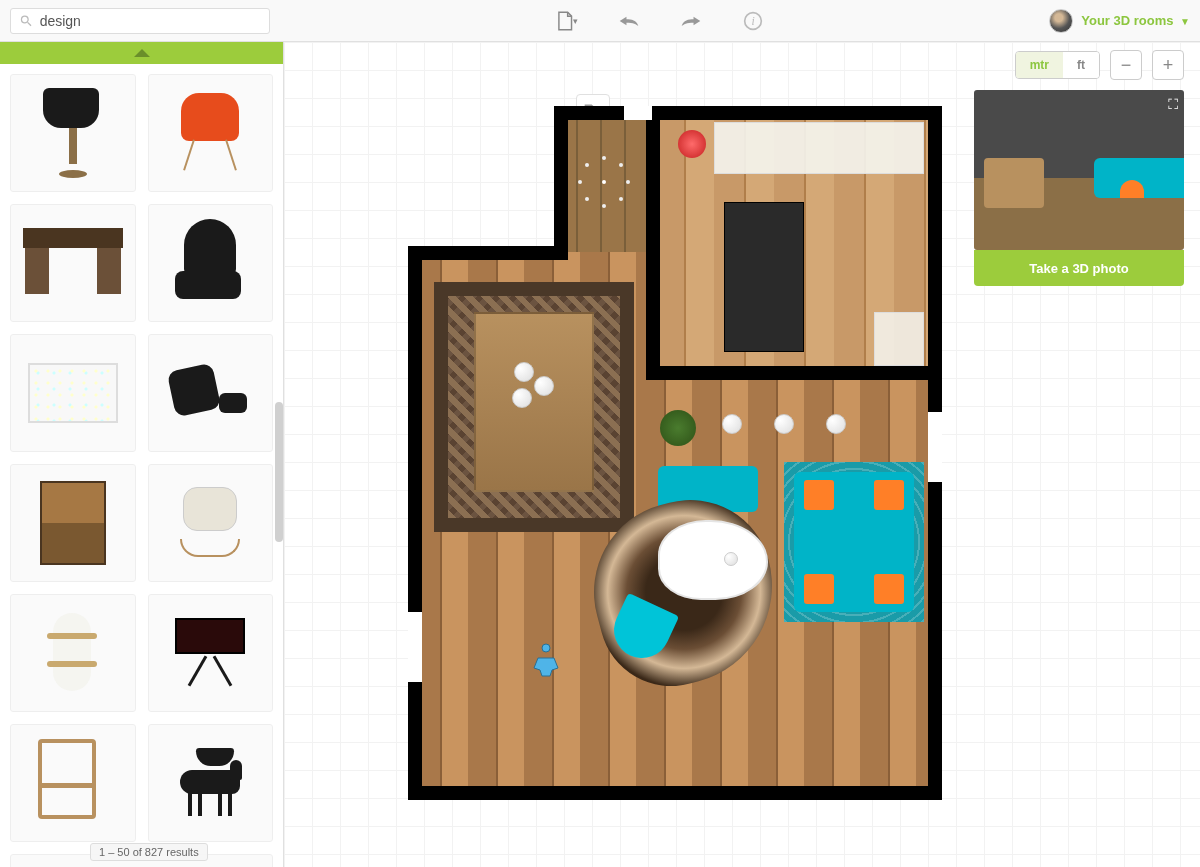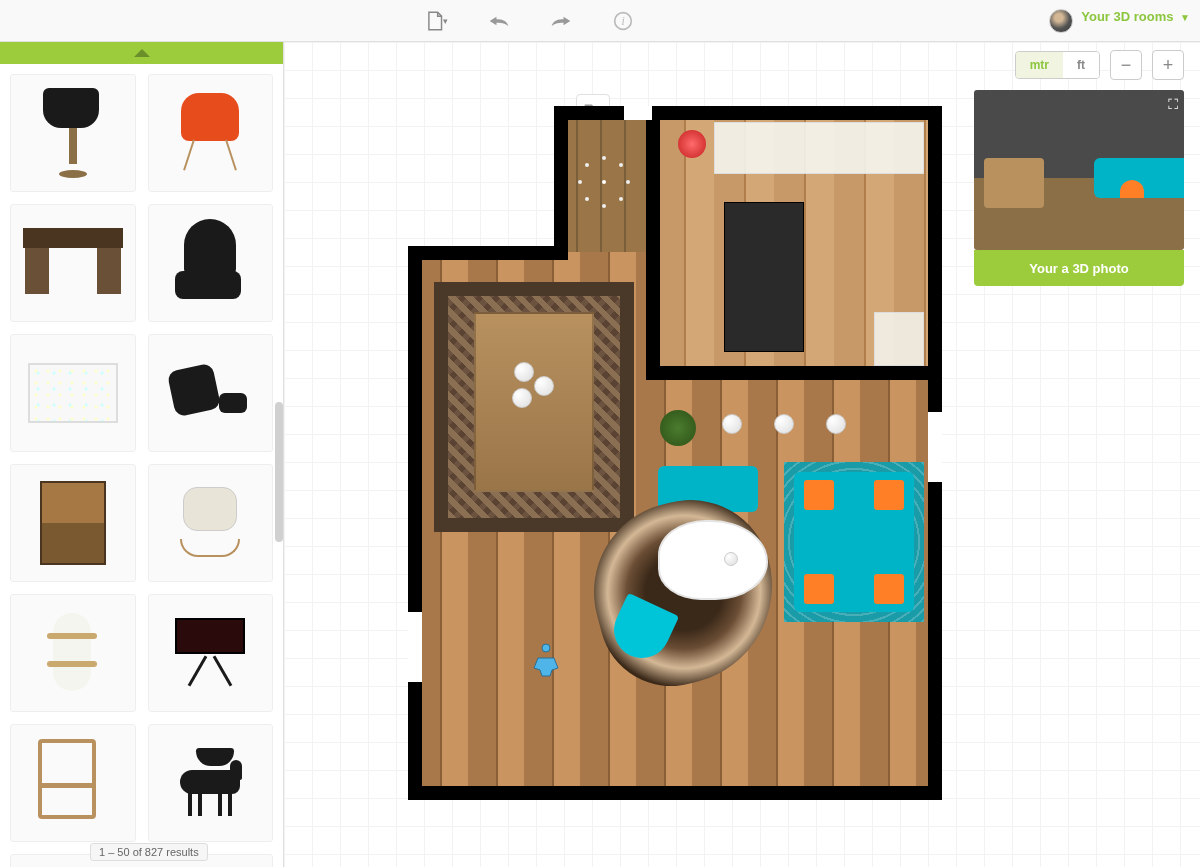--- a/index.html
+++ b/index.html
@@ -3,21 +3,21 @@
 <meta charset="utf-8">
 <style>
 * { box-sizing: border-box; margin: 0; padding: 0; }
 body { font-family: Arial, Helvetica, sans-serif; background: #f5f5f5; width: 1200px; height: 867px; overflow: hidden; position: relative; }
 .topbar { height: 42px; background: #f9f9f9; border-bottom: 1px solid #e0e0e0; display: flex; align-items: center; padding: 0 10px; }
 .search-wrap { display: flex; align-items: center; background: #fff; border: 1px solid #ddd; border-radius: 3px; padding: 4px 8px; width: 260px; }
 .search-wrap svg { width: 16px; height: 16px; fill: #bbb; }
 .search-input { border: none; outline: none; font-size: 14px; color: #555; margin-left: 6px; width: 100%; }
 .top-center { flex: 1; display: flex; justify-content: center; gap: 40px; }
 .top-center .ticon { width: 22px; height: 22px; display: flex; align-items: center; justify-content: center; color: #888; cursor: pointer; }
-.top-right { display: flex; gap: 8px; }
+.top-right { display: flex; align-items: center; gap: 8px; }
 .avatar { width: 24px; height: 24px; border-radius: 50%; background: radial-gradient(circle at 40% 35%, #d4b896 20%, #555 55%, #333 100%); border: 1px solid #ccc; }
 .rooms-link { color: #8cc63f; font-weight: bold; font-size: 13px; cursor: pointer; }
 .rooms-caret { color: #8cc63f; font-size: 10px; margin-left: 3px; }
 
 .main-area { position: absolute; top: 42px; left: 0; right: 0; bottom: 0; }
 
 .sidebar { position: absolute; left: 0; top: 0; width: 284px; height: 100%; background: #fff; border-right: 1px solid #e0e0e0; display: flex; flex-direction: column; }
 .collapse-bar { height: 22px; background: #9ccc3c; display: flex; align-items: center; justify-content: center; cursor: pointer; }
 .collapse-bar .tri { width: 0; height: 0; border-left: 8px solid transparent; border-right: 8px solid transparent; border-bottom: 8px solid #6a8f2a; }
 .catalog { flex: 1; overflow-y: auto; padding: 10px; }
@@ -108,20 +108,26 @@
 .thumb-horse .body { position: absolute; top: 22px; left: 10px; width: 60px; height: 24px; background: #1a1a1a; border-radius: 12px 8px 8px 12px; }
 .thumb-horse .head { position: absolute; top: 12px; right: 8px; width: 12px; height: 20px; background: #1a1a1a; border-radius: 6px 6px 2px 2px; }
 .thumb-horse .leg { position: absolute; top: 44px; width: 4px; height: 24px; background: #1a1a1a; }
 
 .scroll-hint { position: absolute; right: 0; top: 360px; width: 8px; height: 140px; background: #d0d0d0; border-radius: 4px; }
 </style>
 </head>
 <body>
 
 <div class="topbar">
+  <div class="search-wrap">
+    <svg viewBox="0 0 24 24">
+        <path d="M15.5 14h-.79l-.28-.27A6.471 6.471 0 0016 9.5 6.5 6.5 0 109.5 16c1.61 0 3.09-.59 4.23-1.57l.27.28v.79l5 4.99L20.49 19l-4.99-5zm-6 0C7.01 14 5 11.99 5 9.5S7.01 5 9.5 5 14 7.01 14 9.5 11.99 14 9.5 14z"></path>
+      </svg>
+    <input class="search-input" value="design" style="">
+  </div>
   <div class="top-center">
     <div class="ticon">
       <svg width="18" height="20" viewBox="0 0 18 20" fill="none" stroke="#888" stroke-width="1.5">
           <path d="M3 1h9l4 4v14H3z"></path>
           <path d="M12 1v4h4"></path>
         </svg>
         <span style="font-size:9px;color:#888">▾</span>
     </div>
     <div class="ticon">
       <svg width="26" height="14" viewBox="0 0 26 14" fill="#999">
@@ -341,17 +347,17 @@
           <div class="u active">mtr</div>
           <div class="u">ft</div>
         </div>
         <div class="zoom-btn">−</div>
         <div class="zoom-btn">+</div>
       </div>
       <div class="preview">
         <div class="lamp-p"></div>
         <div class="fs">⛶</div>
       </div>
-      <button class="photo-btn">Your a 3D photo</button>
+      <button class="photo-btn">Take a 3D photo</button>
     </div>
 
   </div>
 </div>
 
 </body></html>

